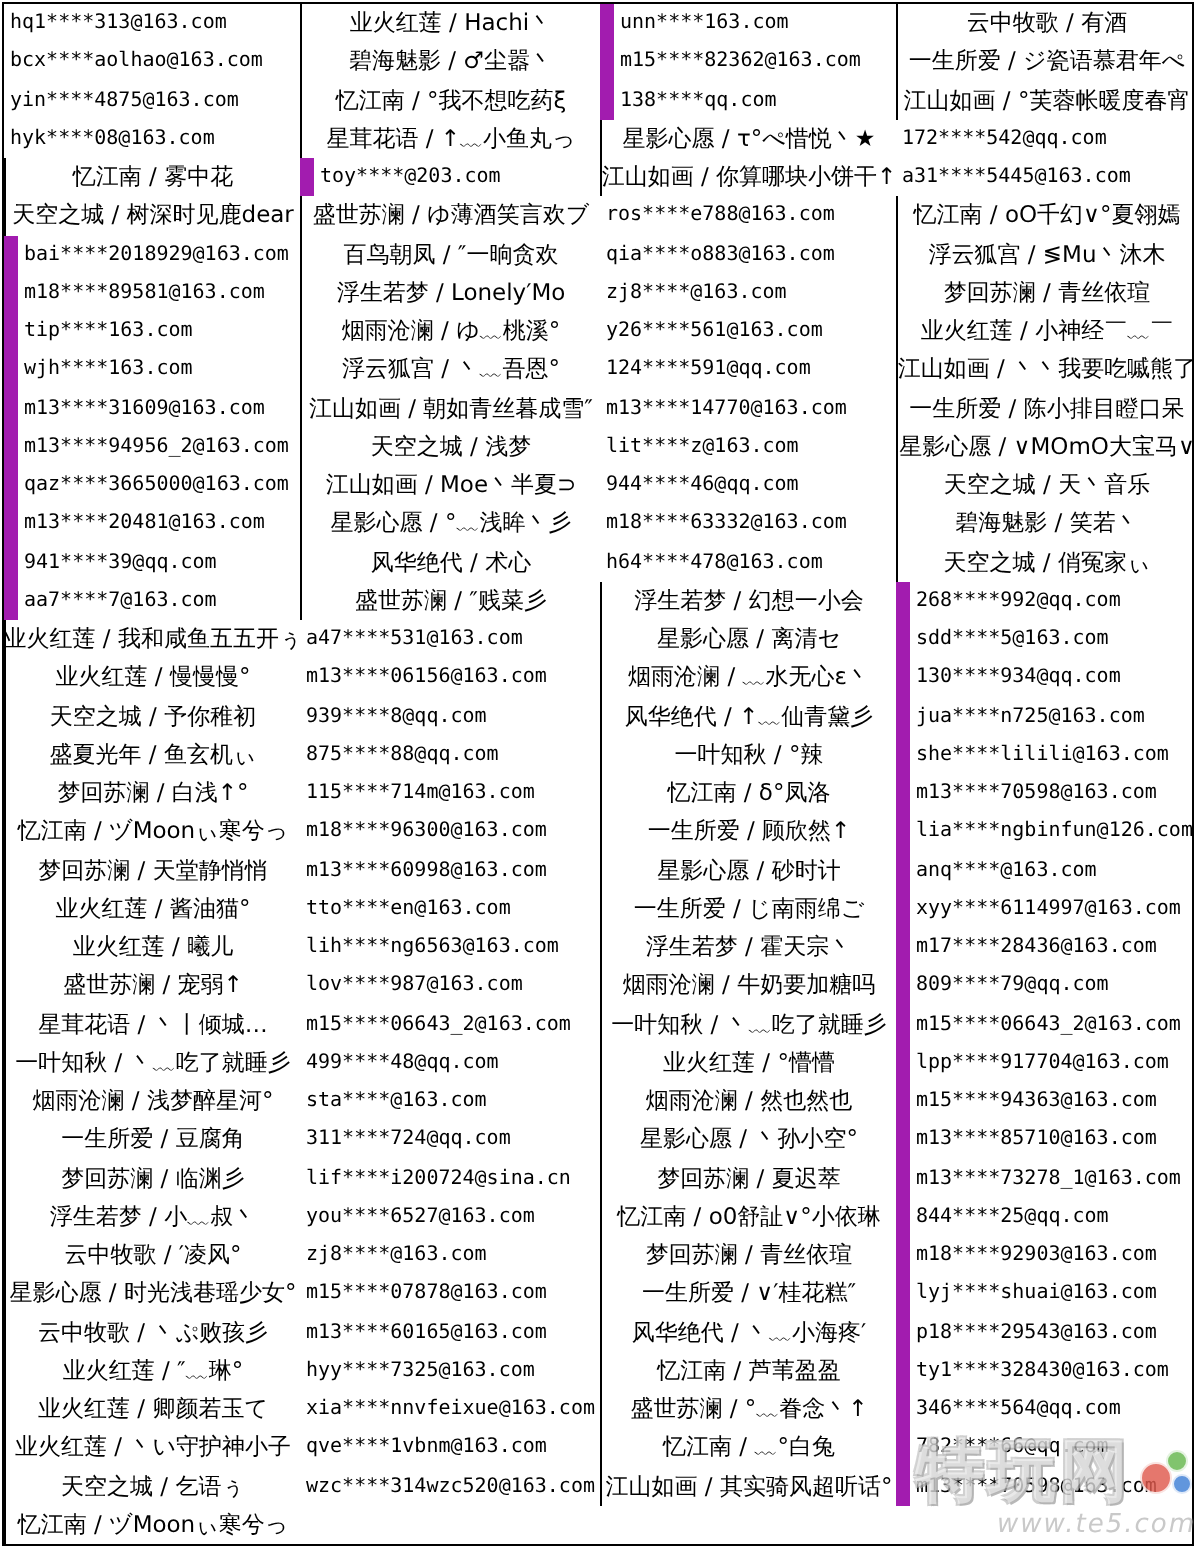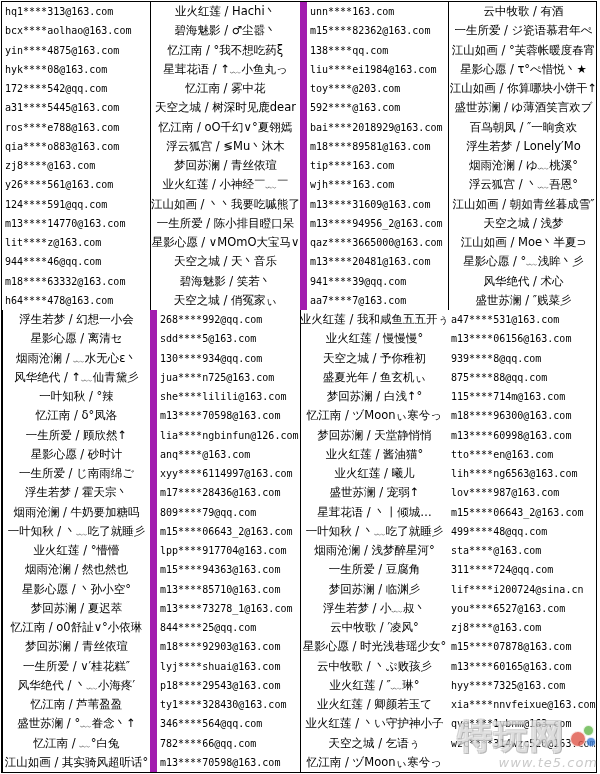--- a/index.html
+++ b/index.html
@@ -82,29 +82,27 @@
     <div class="cell email col1">bcx****aolhao@163.com</div>
     <div class="cell name col2">碧海魅影 / ♂尘嚣丶</div>
     <div class="cell email col3">m15****82362@163.com</div>
     <div class="cell name col4">一生所爱 / ジ瓷语慕君年ぺ</div>
     <div class="cell email col1">yin****4875@163.com</div>
     <div class="cell name col2">忆江南 / °我不想吃药ξ</div>
     <div class="cell email col3">138****qq.com</div>
     <div class="cell name col4">江山如画 / °芙蓉帐暖度春宵</div>
     <div class="cell email col1">hyk****08@163.com</div>
     <div class="cell name col2">星茸花语 / ↑﹏小鱼丸っ</div>
-    <div class="cell email col3">liu****ei1984@163.com</div>
     <div class="cell name col4">星影心愿 / τ°ぺ惜悦丶★</div>
     <div class="cell email col1">172****542@qq.com</div>
     <div class="cell name col2">忆江南 / 雾中花</div>
     <div class="cell email col3">toy****@203.com</div>
     <div class="cell name col4">江山如画 / 你算哪块小饼干↑</div>
     <div class="cell email col1">a31****5445@163.com</div>
     <div class="cell name col2">天空之城 / 树深时见鹿dear</div>
-    <div class="cell email col3">592****@163.com</div>
     <div class="cell name col4">盛世苏澜 / ゆ薄酒笑言欢ブ</div>
     <div class="cell email col1">ros****e788@163.com</div>
     <div class="cell name col2">忆江南 / oO千幻∨°夏翎嫣</div>
     <div class="cell email col3">bai****2018929@163.com</div>
     <div class="cell name col4">百鸟朝凤 / ″一晌贪欢</div>
     <div class="cell email col1">qia****o883@163.com</div>
     <div class="cell name col2">浮云狐宫 / ≶Mu丶沐木</div>
     <div class="cell email col3">m18****89581@163.com</div>
     <div class="cell name col4">浮生若梦 / Lonely′Mo</div>
     <div class="cell email col1">zj8****@163.com</div>

